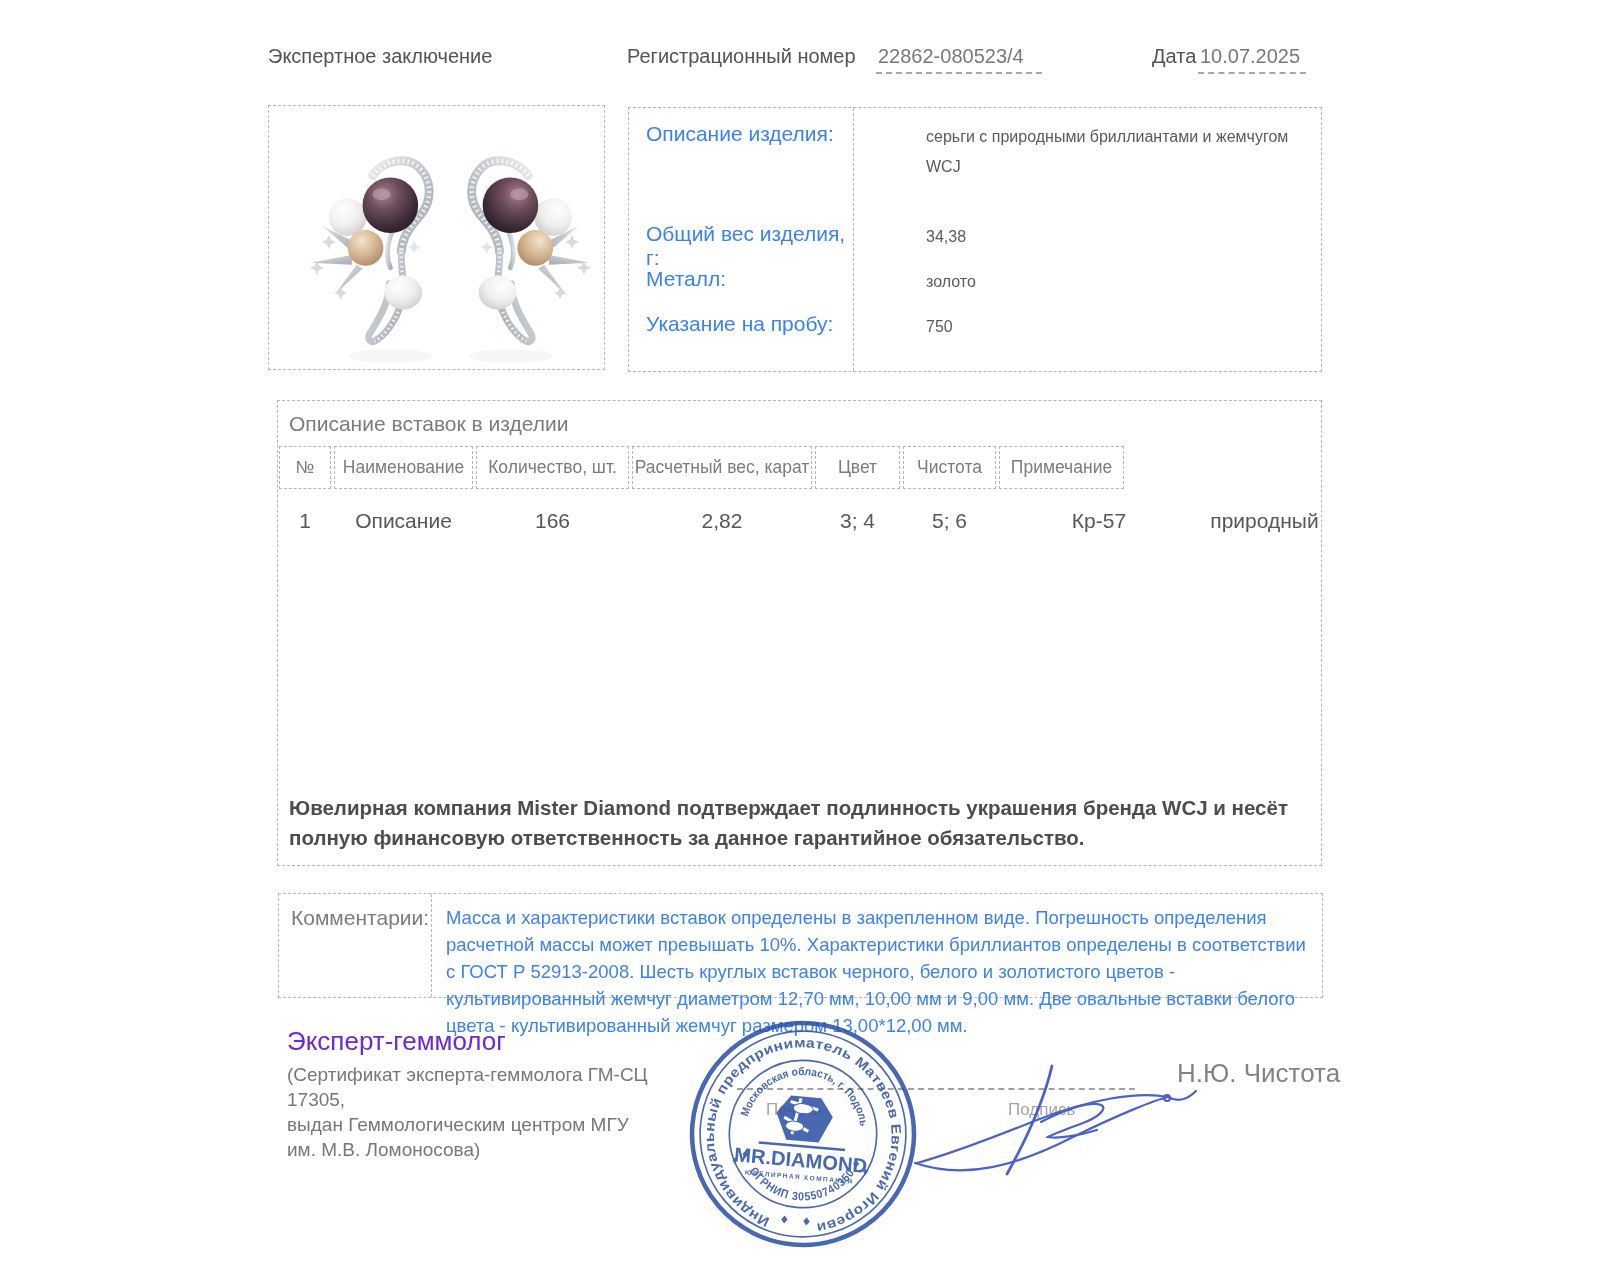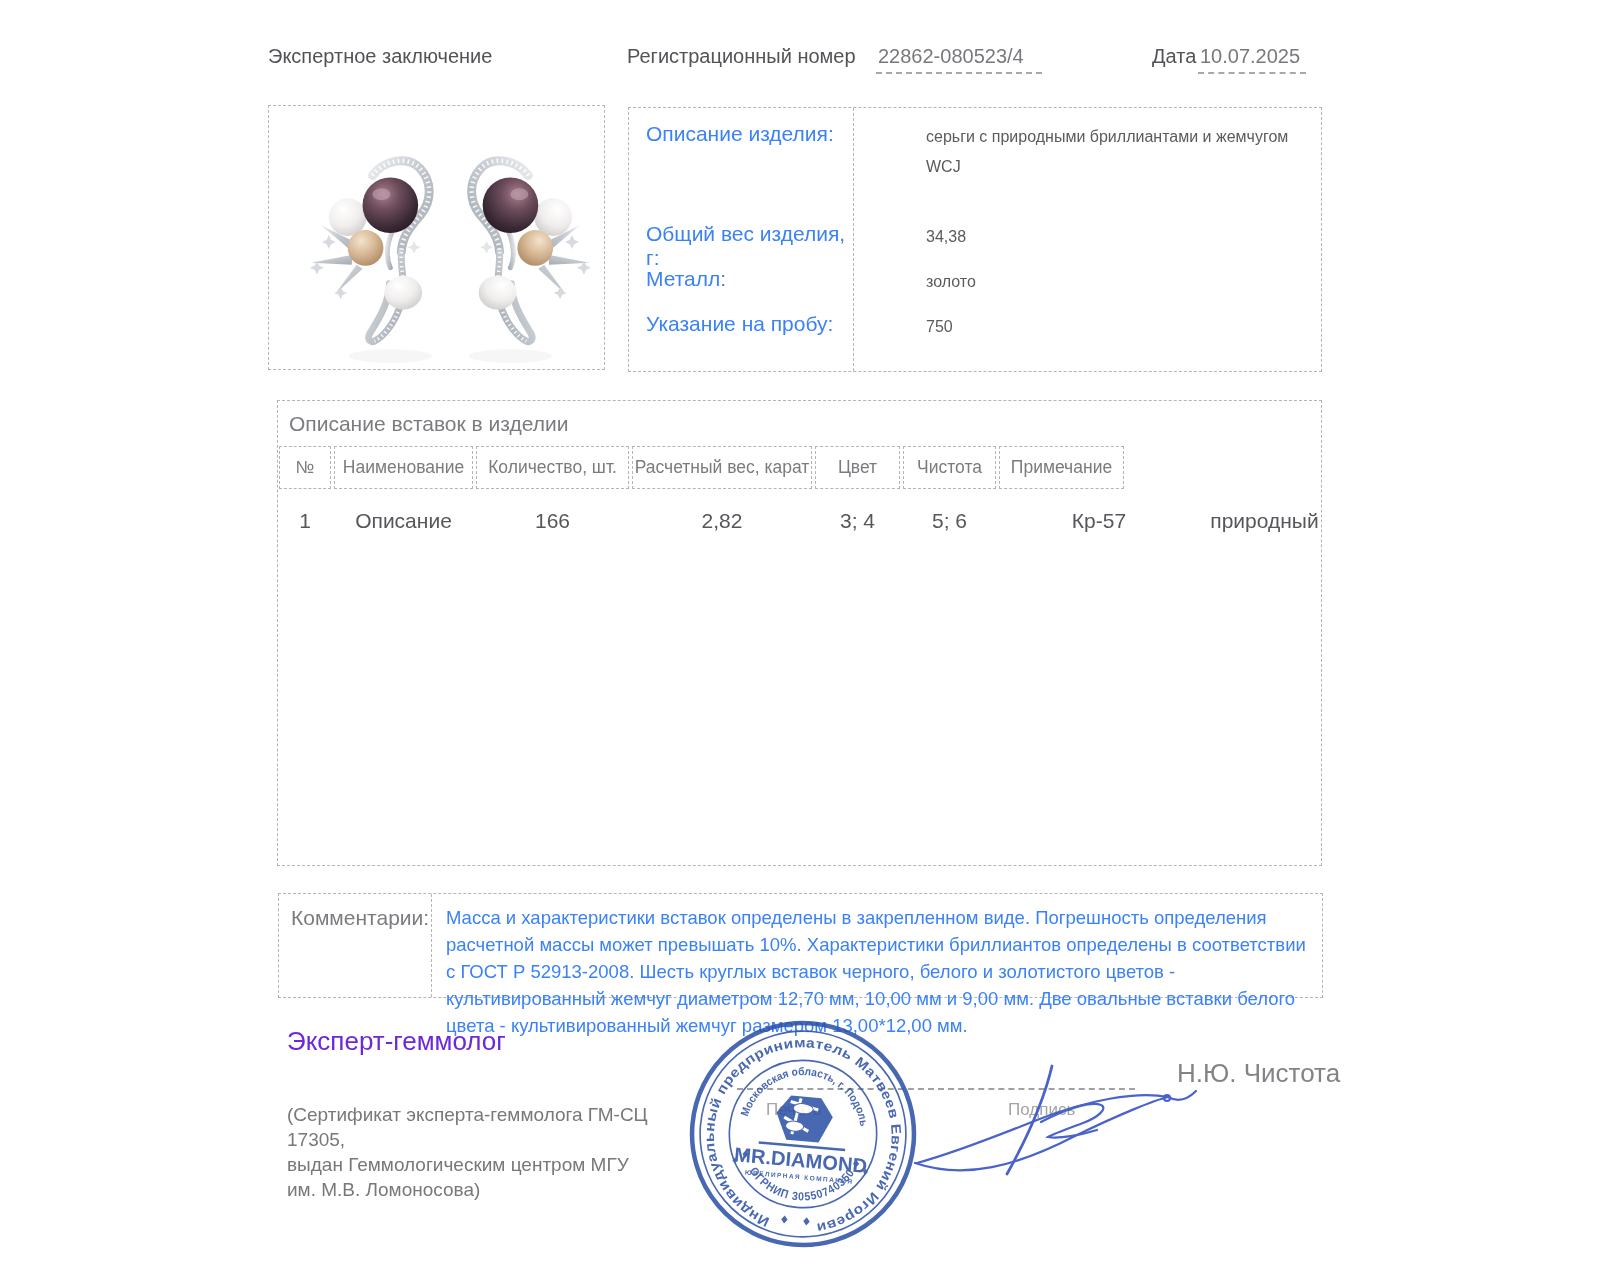--- a/index.html
+++ b/index.html
@@ -140,30 +140,31 @@
     <div class="trow">
       <div class="td c0">1</div>
       <div class="td c1">Описание</div>
       <div class="td c2">166</div>
       <div class="td c3">2,82</div>
       <div class="td c4">3; 4</div>
       <div class="td c5">5; 6</div>
       <div class="td c6">Кр-57</div>
       <div class="td c7">природный</div>
     </div>
+    <div class="statement">Ювелирная компания Mister Diamond подтверждает подлинность украшения бренда WCJ и несёт полную финансовую ответственность за данное гарантийное обязательство.</div>
   </div>
 
   <div class="abs dbox" style="left:278px;top:893px;width:1045px;height:105px;">
     <div class="com-label">Комментарии:</div>
     <div class="com-divider"></div>
     <div class="com-text" style="width:862px;">Масса и характеристики вставок определены в закрепленном виде. Погрешность определения расчетной массы может превышать 10%. Характеристики бриллиантов определены в соответствии с ГОСТ Р 52913-2008. Шесть круглых вставок черного, белого и золотистого цветов - культивированный жемчуг диаметром 12,70 мм, 10,00 мм и 9,00 мм. Две овальные вставки белого цвета - культивированный жемчуг размером 13,00*12,00 мм.</div>
   </div>
 
   <div class="abs expert-role" style="left:287px;top:1026px;">Эксперт-геммолог</div>
-  <div class="abs expert-cert" style="left:287px;top:1062px;width:400px;margin-top:40px;">(Сертификат эксперта-геммолога ГМ-СЦ 17305,
+  <div class="abs expert-cert" style="left:287px;top:1062px;width:400px;">(Сертификат эксперта-геммолога ГМ-СЦ 17305,
 выдан Геммологическим центром МГУ
 им. М.В. Ломоносова)</div>
 
   <div class="abs sign-line" style="left:737px;top:1088px;width:398px;"></div>
   <div class="abs under-label" style="left:766px;top:1100px;">Печать</div>
   <div class="abs under-label" style="left:1008px;top:1100px;">Подпись</div>
   <div class="abs expert-name" style="left:1177px;top:1058px;">Н.Ю. Чистота</div>
 
   <svg class="abs" style="left:687px;top:1018px;" width="232" height="232" viewBox="0 0 230 230">
     <g fill="none" stroke="#2e52a6" opacity="0.87" transform="rotate(5,115,115)">

